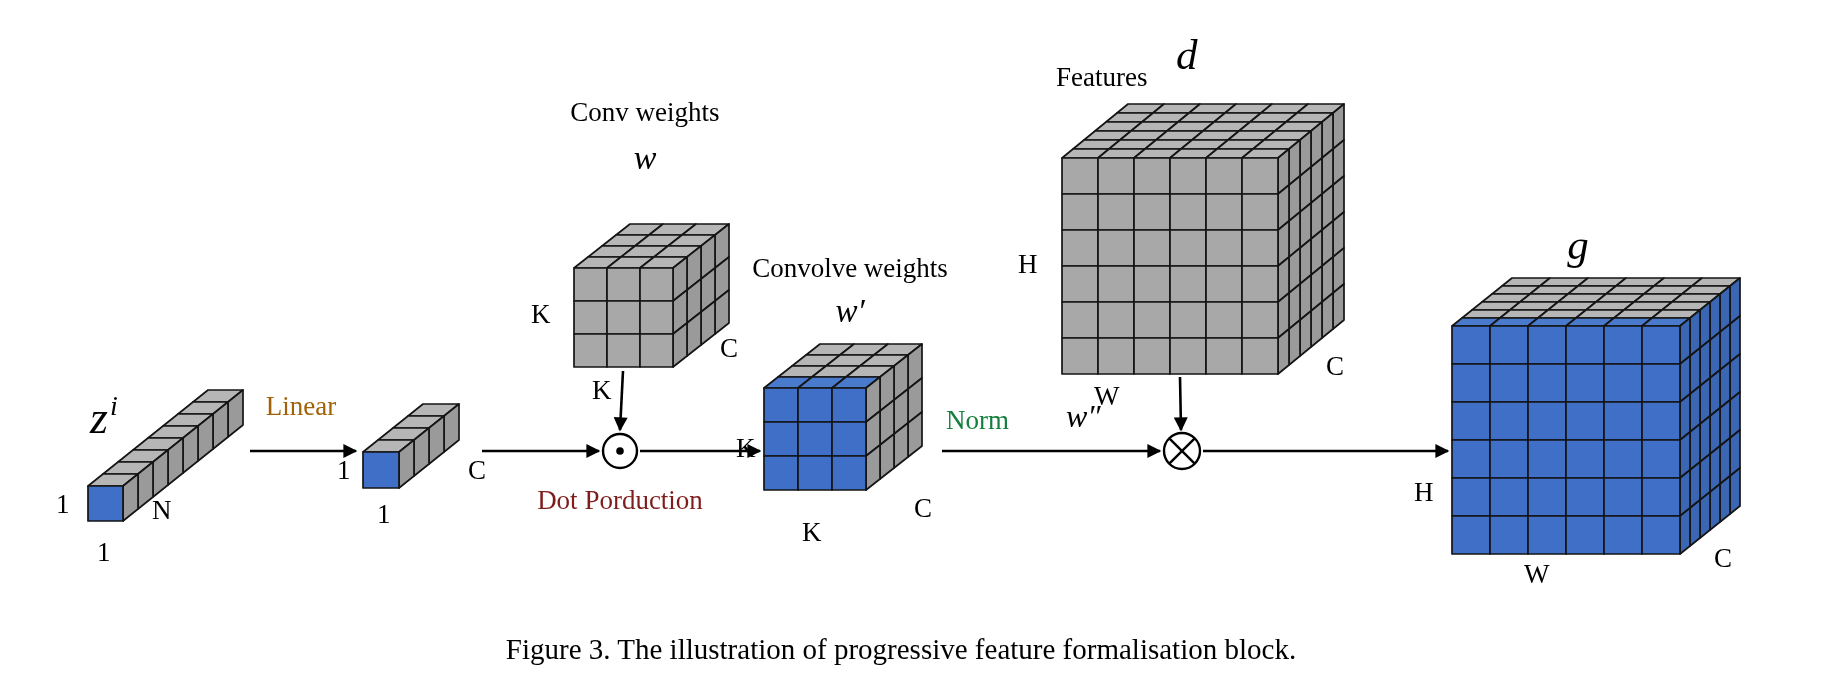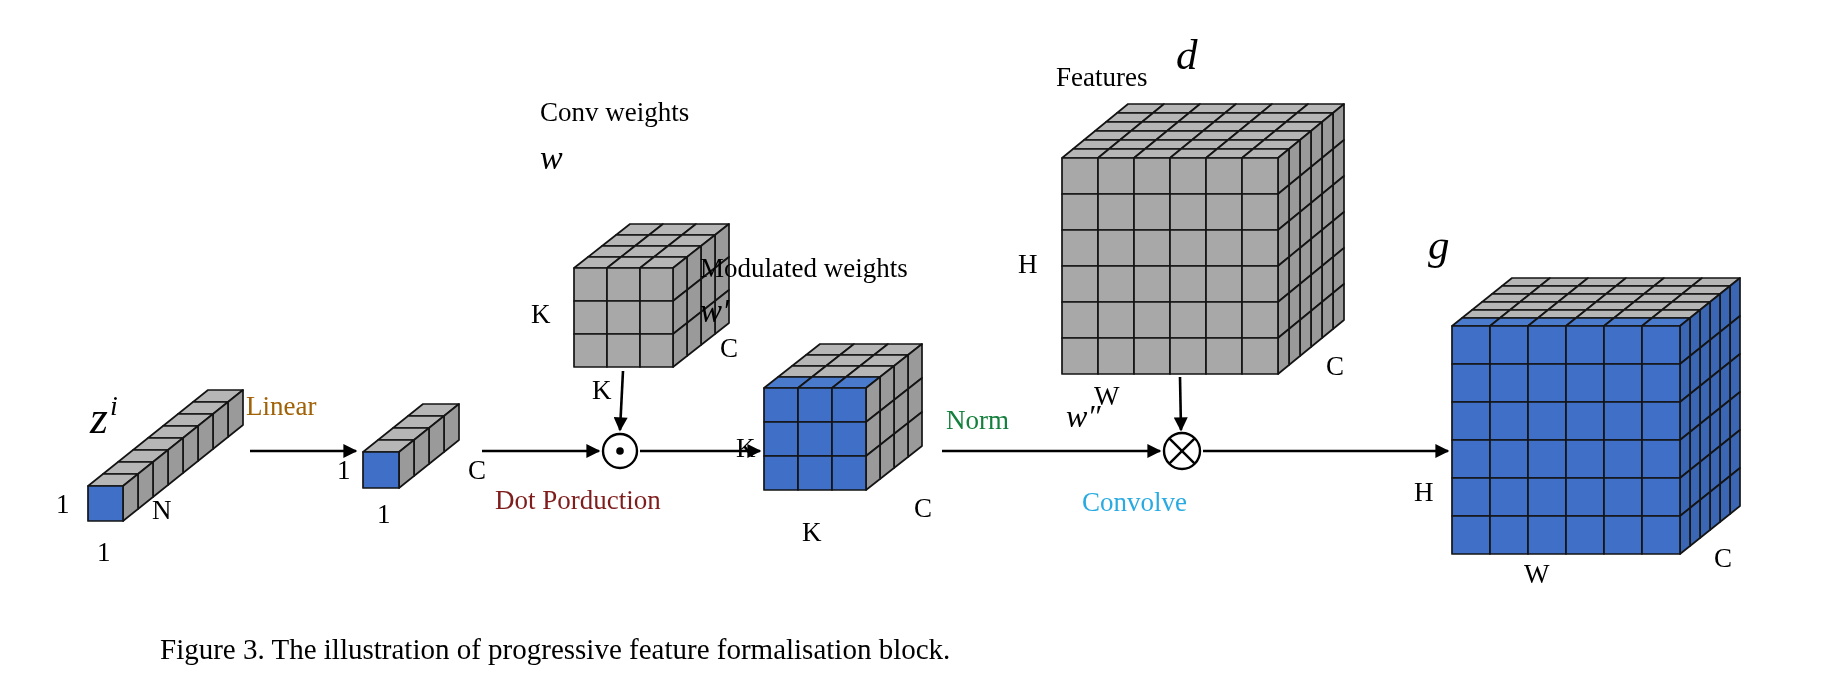--- a/index.html
+++ b/index.html
@@ -1,20 +1,20 @@
 <!DOCTYPE html>
 <html><head>
 <meta charset="utf-8">
 <style>
   html,body{margin:0;padding:0;background:#ffffff;}
   .fig{position:relative;width:1827px;height:684px;background:#fff;overflow:hidden;
        font-family:"Liberation Serif",serif;color:#000;}
   .fig svg{position:absolute;left:0;top:0;}
   .lbl{position:absolute;white-space:nowrap;font-size:27px;line-height:1.05;}
-  .ctr{text-align:left;}
+  .ctr{text-align:center;}
   .it{font-style:italic;}
   .cyan{color:#29ABE2;}
   .sym-lg{font-size:34px;}
   .sym-xl{font-size:43px;}
   .zsym{font-size:46px;font-style:italic;}
   .zsup{font-size:28px;font-style:italic;position:relative;top:-18px;left:2px;}
   .cap{font-size:29px;}
 </style>
 </head>
 <body>
@@ -379,37 +379,36 @@
   <div class="lbl" style="left:468px;top:456px;">C</div>
 
   <div class="lbl ctr cyan" style="left: 495px; top: 486px; width: 250px; color: #7f1d1d;">Dot Porduction</div>
 
   <div class="lbl ctr" style="left:540px;top:98px;width:210px;">Conv weights</div>
   <div class="lbl ctr it sym-lg" style="left:540px;top:140px;width:210px;">w</div>
   <div class="lbl" style="left:531px;top:300px;">K</div>
   <div class="lbl" style="left:592px;top:376px;">K</div>
   <div class="lbl" style="left:720px;top:334px;">C</div>
 
-  <div class="lbl ctr" style="left:700px;top:254px;width:300px;">Modulated weights</div>
+  <div class="lbl ctr" style="left:700px;top:254px;width:300px;">Convolve weights</div>
   <div class="lbl ctr it sym-lg" style="left:700px;top:294px;width:300px;font-size:33px;">w′</div>
   <div class="lbl" style="left:736px;top:434px;">K</div>
   <div class="lbl" style="left:802px;top:518px;">K</div>
   <div class="lbl" style="left:914px;top:494px;">C</div>
 
   <div class="lbl cyan" style="left: 946px; top: 406px; color: #15803d;">Norm</div>
   <div class="lbl it" style="left:1066px;top:400px;font-size:32px;">w″</div>
 
-  <div class="lbl ctr cyan" style="left: 1082px; top: 488px; width: 200px; color: rgb(41, 171, 226);">Convolve</div>
 
   <div class="lbl" style="left:1056px;top:48px;margin-top:15px;">Features</div>
   <div class="lbl it sym-xl" style="left:1176px;top:32px;">d</div>
   <div class="lbl" style="left:1018px;top:250px;">H</div>
   <div class="lbl" style="left:1094px;top:382px;">W</div>
   <div class="lbl" style="left:1326px;top:352px;">C</div>
 
   <div class="lbl ctr it sym-xl" style="left:1428px;top:222px;width:300px;">g</div>
   <div class="lbl" style="left:1414px;top:478px;">H</div>
   <div class="lbl" style="left:1524px;top:560px;">W</div>
   <div class="lbl" style="left:1714px;top:544px;">C</div>
 
-  <div class="lbl ctr cap" style="left:160px;top:634px;width:1430px;">Figure 3. The illustration of progressive feature formalisation block.</div>
+  <div class="lbl ctr cap" style="left:186px;top:634px;width:1430px;">Figure 3. The illustration of progressive feature formalisation block.</div>
 
 </div>
 
 </body></html>

